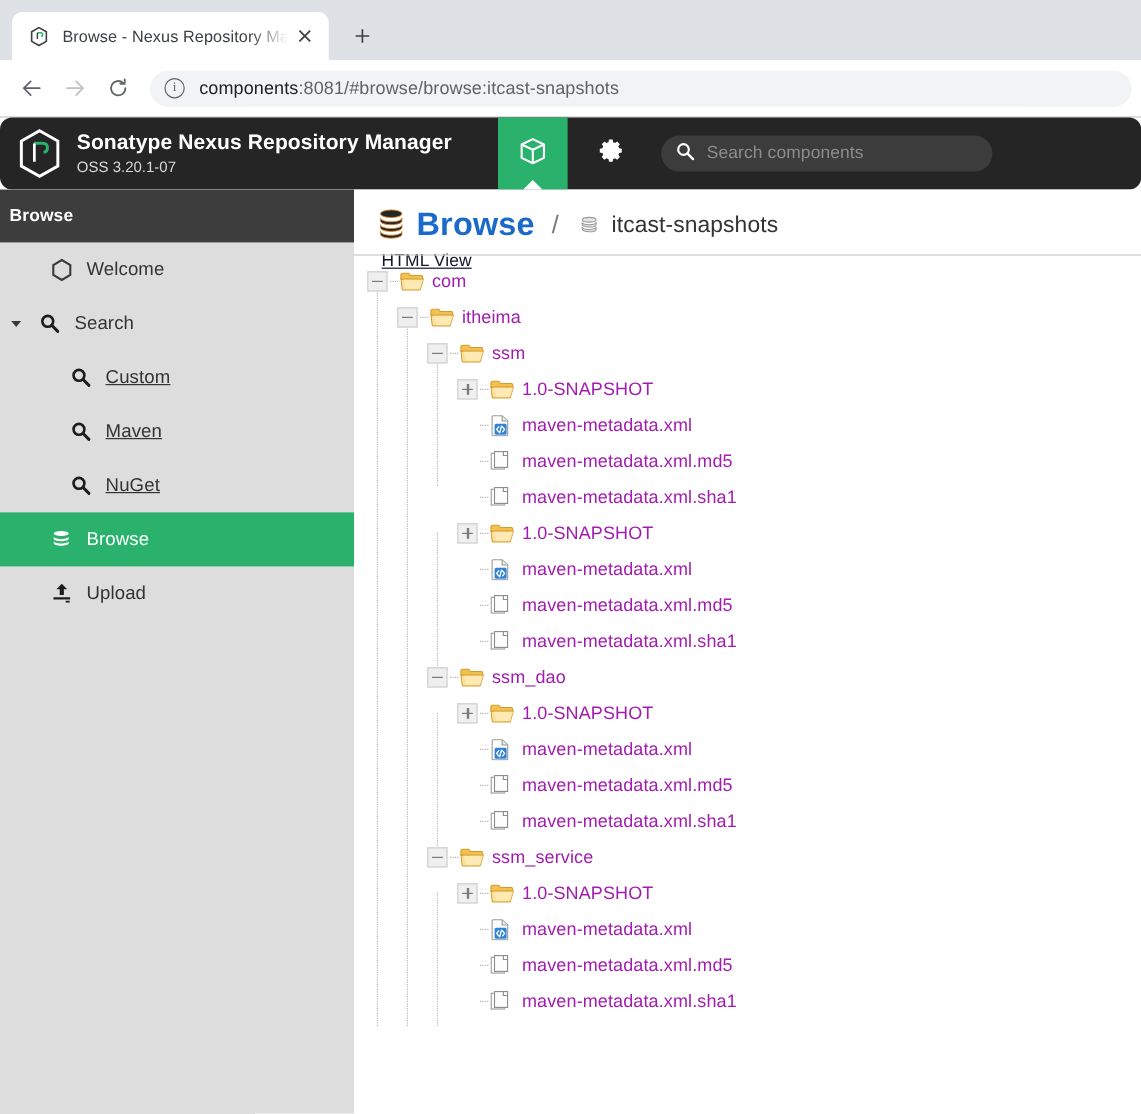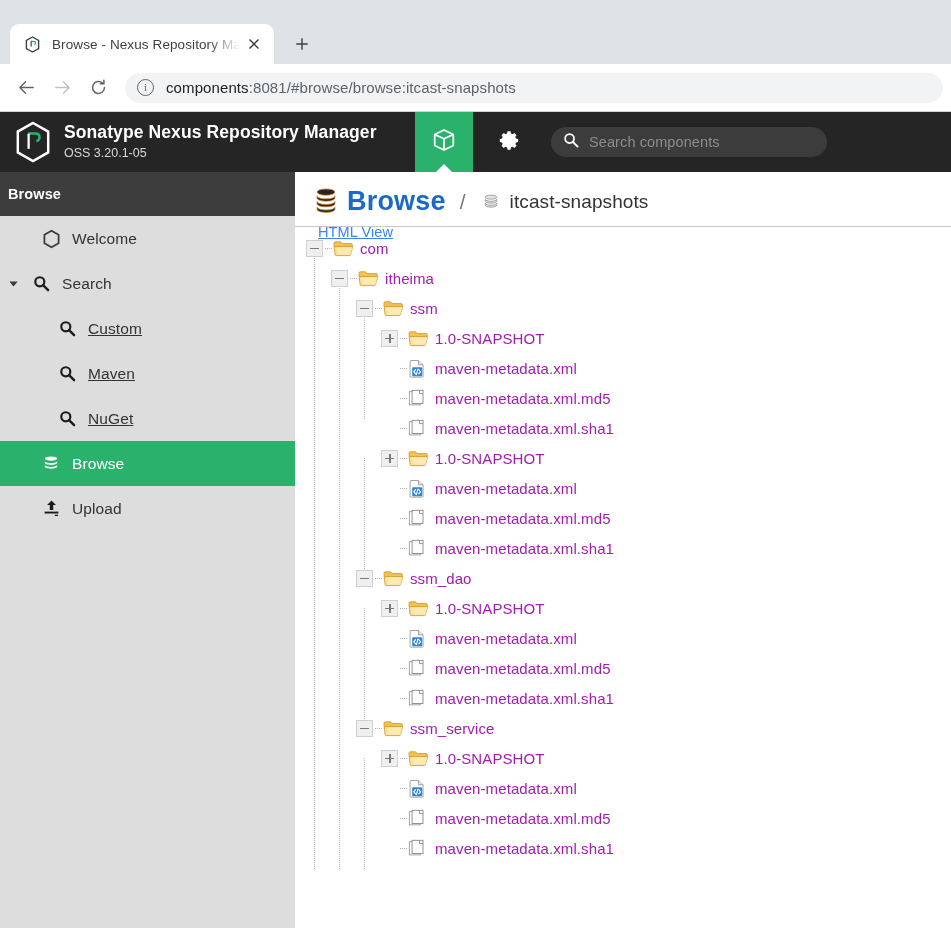--- a/index.html
+++ b/index.html
@@ -5,21 +5,21 @@
   * { box-sizing: border-box; margin: 0; padding: 0; }
   html, body {
     width: 951px; height: 928px;
     font-family: "Liberation Sans", sans-serif;
     background: #ffffff;
     overflow: hidden;
   }
 
   
   .browser-chrome { background: #dee1e6; width: 951px; }
-  .tabstrip { height: 64px; display: flex; align-items: flex-end; padding-left: 10px; }
+  .tabstrip { height: 50px; display: flex; align-items: flex-end; padding-left: 10px; }
   .tab {
     width: 264px; height: 40px; background: #ffffff;
     border-radius: 9px 9px 0 0; display: flex; align-items: center;
     padding: 0 8px 0 14px; position: relative;
   }
   .tab-favicon { width: 17px; height: 17px; flex: 0 0 17px; margin-right: 11px; }
   .tab-title {
     font-size: 13.5px; color: #3c4043; white-space: nowrap; overflow: hidden;
     flex: 1 1 auto; letter-spacing: .1px;
     -webkit-mask-image: linear-gradient(to right, #000 82%, transparent 99%);
@@ -51,21 +51,21 @@
     width: 17px; height: 17px; flex: 0 0 17px; border: 1.4px solid #5f6368;
     border-radius: 50%; color: #5f6368; font-size: 11px; line-height: 14px;
     text-align: center; font-family: "Liberation Serif", serif; margin-right: 12px;
   }
   .omnibox-url { font-size: 15px; color: #5f6368; white-space: nowrap; letter-spacing: .1px; }
   .omnibox-url b { color: #202124; font-weight: 400; }
   .chrome-bottom-border { height: 1px; background: #cfd1d4; }
 
   
   .app-header {
-    height: 60px; background: #252525; display: flex; align-items: stretch;
+    height: 60px; background: #252525; display: flex; align-items: stretch; border-radius: 10px;
   }
   .brand { display: flex; align-items: center; padding-left: 14px; width: 415px; flex: 0 0 415px; }
   .brand-logo { width: 38px; height: 42px; flex: 0 0 38px; margin-right: 12px; }
   .brand-text { display: flex; flex-direction: column; justify-content: center; }
   .brand-title { font-size: 17.5px; font-weight: bold; color: #ffffff; line-height: 1.25; letter-spacing: .1px; }
   .brand-version { font-size: 12.5px; color: #d8d8d8; line-height: 1.35; margin-top: 1px; }
   .nav-tab-active {
     width: 58px; flex: 0 0 58px; background: #2ab26c;
     display: flex; align-items: center; justify-content: center; position: relative;
   }
@@ -112,21 +112,21 @@
   
   .main { flex: 1 1 auto; background: #ffffff; display: flex; flex-direction: column; position: relative; }
   .main-head { padding: 14px 0 0 14px; height: 54px; }
   .crumb-row { display: flex; align-items: center; }
   .crumb-icon { width: 34px; flex: 0 0 34px; display: flex; align-items: center; justify-content: center; }
   .crumb-browse { font-size: 27px; font-weight: bold; color: #1b6ac9; letter-spacing: .2px; margin-left: 4px; }
   .crumb-sep { font-size: 21px; color: #777777; margin: 0 14px; }
   .crumb-repo-icon { width: 22px; flex: 0 0 22px; display: flex; align-items: center; justify-content: center; margin-right: 8px; }
   .crumb-repo { font-size: 19px; color: #333333; letter-spacing: .1px; }
   .html-view-row { padding: 6px 0 10px 9px; }
-  .html-view-link { font-size: 14.5px; color: #3b82f6; letter-spacing: .1px; margin-top: 40px; }
+  .html-view-link { font-size: 14.5px; color: #0f172a; letter-spacing: .1px; margin-top: 40px; }
   .main-divider { height: 1px; background: #c8c8c8; }
 
   
   .tree { padding-top: 6px; flex: 1 1 auto; overflow: hidden; position: relative; }
   .tree-row {
     height: 30px; display: flex; align-items: center; font-size: 15px;
     color: #404040; white-space: nowrap; letter-spacing: .1px; position: relative;
   }
   .tree-row .spacer { flex: 0 0 auto; }
   .tree-toggle {
@@ -206,21 +206,21 @@
   <div class="brand">
     <span class="brand-logo">
       <svg viewBox="0 0 40 44" width="38" height="42">
         <path d="M20 2 36 11v22L20 42 4 33V11Z" fill="none" stroke="#ffffff" stroke-width="2.6"></path>
         <path d="M15 13h7.5c2.8 0 4.4 1.7 4.4 4 0 2.2-1.4 3.6-3.4 3.9" fill="none" stroke="#2ab26c" stroke-width="2.6"></path>
         <path d="M15.4 13.2v16" stroke="#ffffff" stroke-width="2.4" fill="none"></path>
       </svg>
     </span>
     <span class="brand-text">
       <span class="brand-title">Sonatype Nexus Repository Manager</span>
-      <span class="brand-version">OSS 3.20.1-05</span>
+      <span class="brand-version">OSS 3.20.1-07</span>
     </span>
   </div>
 
   <div class="nav-tab-active">
     <span>
       <svg viewBox="0 0 28 28" width="26" height="26">
         <path d="M14 3.2 24 8v12l-10 4.8L4 20V8Z" fill="none" stroke="#ffffff" stroke-width="1.9" stroke-linejoin="round"></path>
         <path d="M4 8l10 4.7L24 8M14 12.7V24.6" fill="none" stroke="#ffffff" stroke-width="1.9" stroke-linejoin="round"></path>
       </svg>
     </span>

